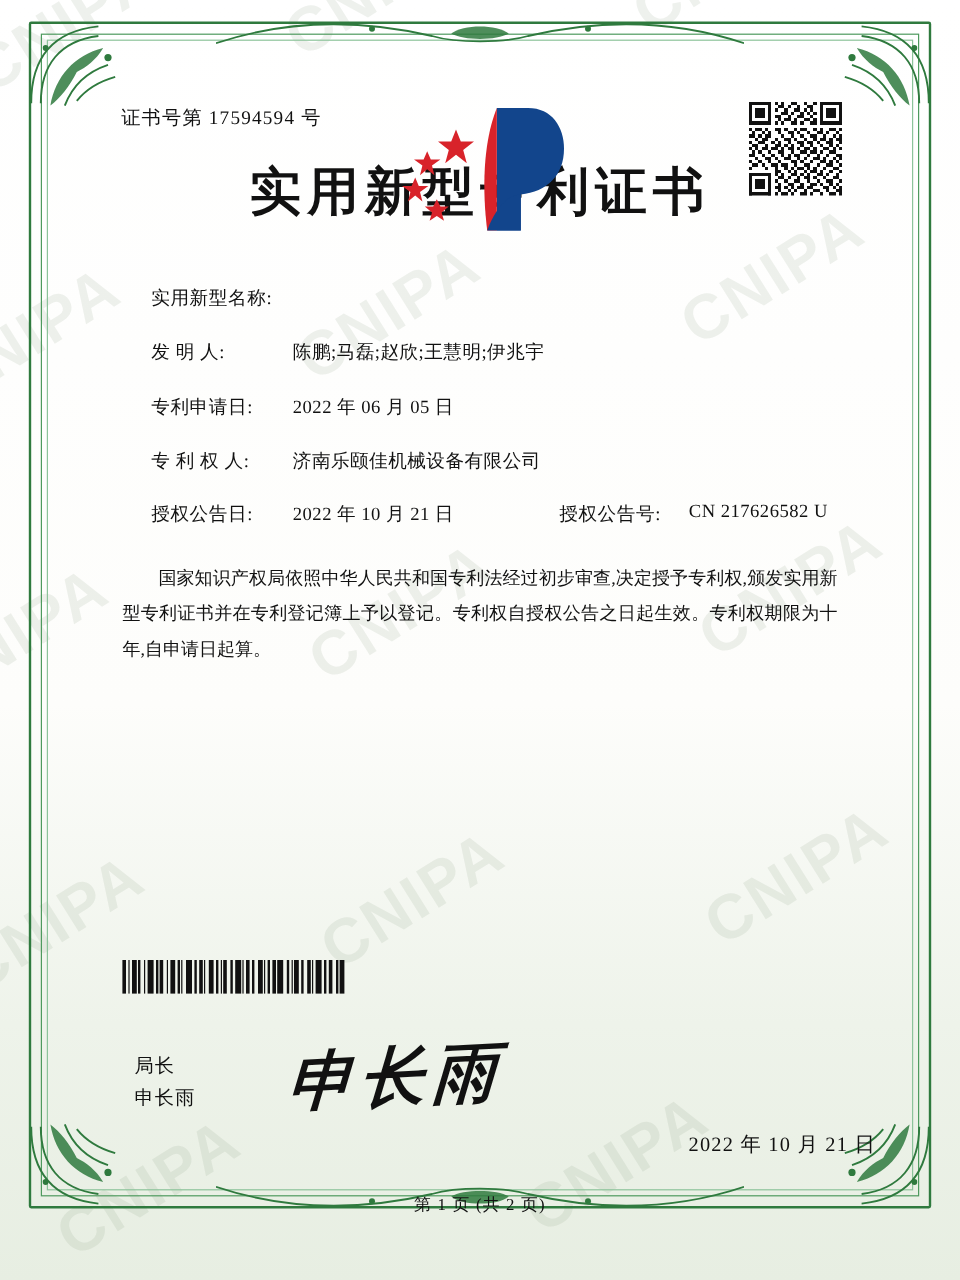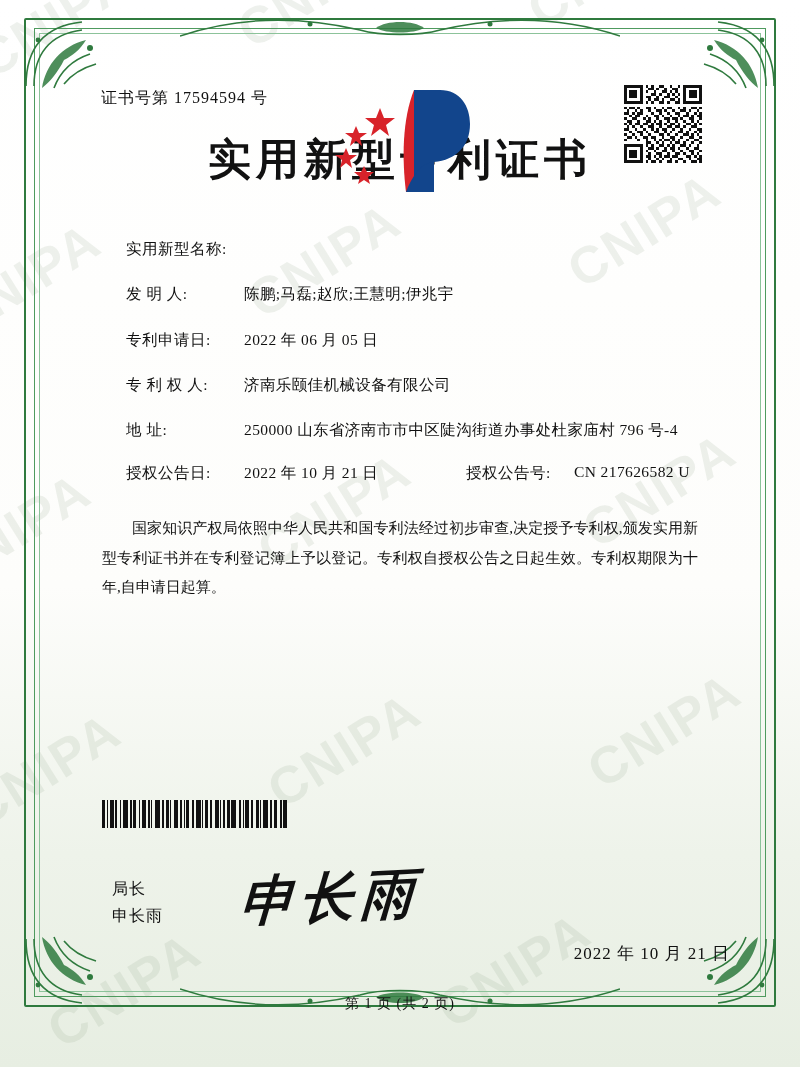--- a/index.html
+++ b/index.html
@@ -584,24 +584,20 @@
       <div class="field-row">
         <span class="f-label">专利申请日:</span>
         <span class="f-value">2022 年 06 月 05 日</span>
       </div>
 
       <div class="field-row">
         <span class="f-label">专 利 权 人:</span>
         <span class="f-value">济南乐颐佳机械设备有限公司</span>
       </div>
 
-      <div class="field-row">
-        <span class="f-label">地      址:</span>
-        <span class="f-value">250000 山东省济南市市中区陡沟街道办事处杜家庙村 796 号-4</span>
-      </div>
 
       <div class="row-split">
         <div class="split-left">
           <span class="f-label">授权公告日:</span>
           <span class="f-value">2022 年 10 月 21 日</span>
         </div>
         <div class="split-right">
           <span class="f-label">授权公告号:</span>
           <span class="f-value">CN 217626582 U</span>
         </div>

